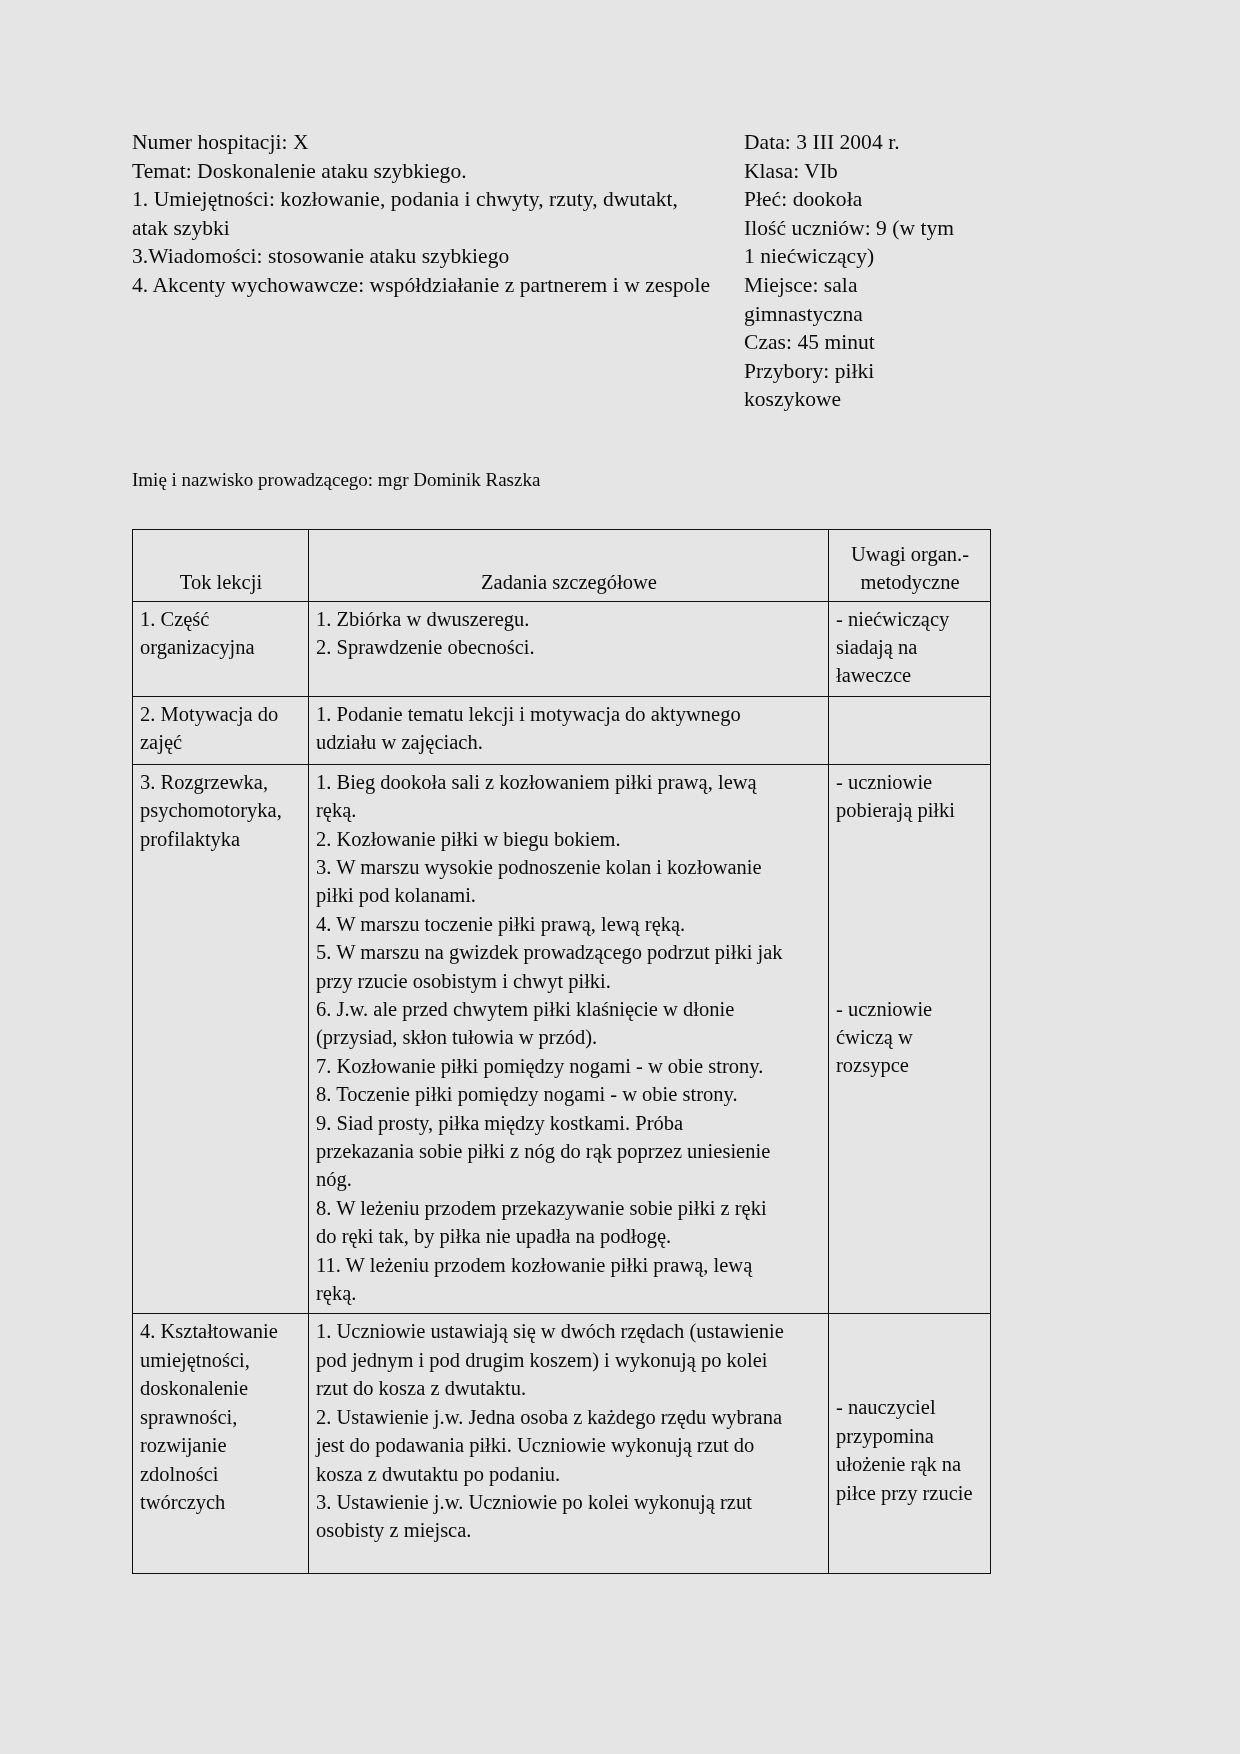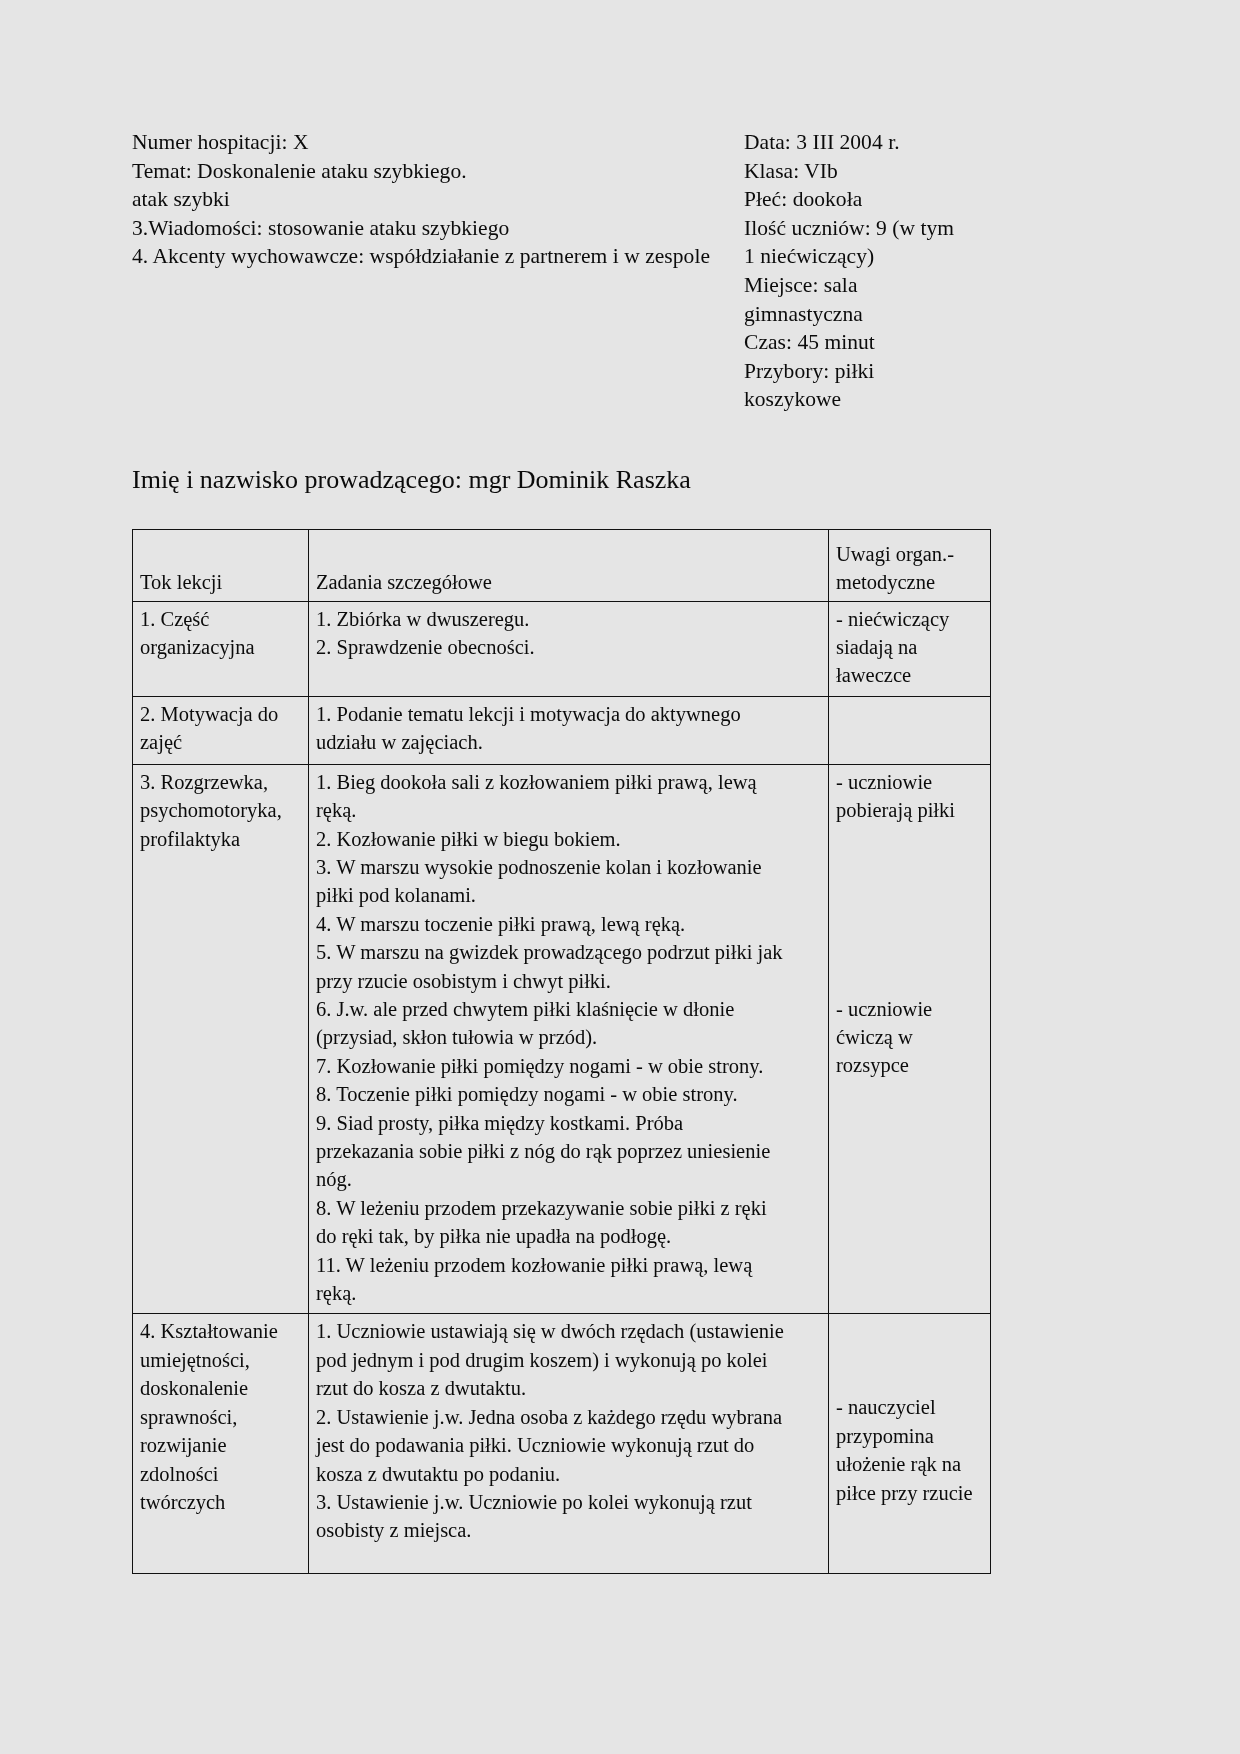--- a/index.html
+++ b/index.html
@@ -49,41 +49,42 @@
   .hline {
     font-size: 21.5px;
     line-height: 28.6px;
     white-space: pre-wrap;
     letter-spacing: 0.05px;
   }
 
   
   .conductor {
     margin-top: 52px;
-    font-size: 26px;
+    font-size: 19px;
     line-height: 28.6px;
   }
 
   
   table.lesson {
     margin-top: 34px;
     border-collapse: collapse;
     width: 858px;
     table-layout: fixed;
   }
   table.lesson td, table.lesson th {
     border: 1.6px solid #111111;
     vertical-align: top;
     padding: 3px 6px 6px 7px;
     font-size: 20.5px;
     line-height: 28.4px;
     font-weight: normal;
     text-align: left;
   }
   table.lesson thead th {
+    text-align: center;
     vertical-align: bottom;
     height: 64px;
     padding-bottom: 4px;
   }
   col.c1 { width: 176px; }
   col.c2 { width: 520px; }
   col.c3 { width: 162px; }
 
   .cell-lines > div {
     white-space: pre-wrap;
@@ -101,20 +102,21 @@
 </head>
 <body>
 
 <div class="page">
   <div class="content">
 
     <div class="header-block">
       <div class="header-left">
         <div class="hline">Numer hospitacji: X</div>
         <div class="hline">Temat: Doskonalenie ataku szybkiego.</div>
+        <div class="hline">1. Umiejętności: kozłowanie, podania i chwyty, rzuty, dwutakt,</div>
         <div class="hline">atak szybki</div>
         <div class="hline">3.Wiadomości: stosowanie ataku szybkiego</div>
         <div class="hline">4. Akcenty wychowawcze: współdziałanie z partnerem i w zespole</div>
       </div>
       <div class="header-right">
         <div class="hline">Data: 3 III 2004 r.</div>
         <div class="hline">Klasa: VIb</div>
         <div class="hline">Płeć: dookoła</div>
         <div class="hline">Ilość uczniów: 9 (w tym</div>
         <div class="hline">1 niećwiczący)</div>

